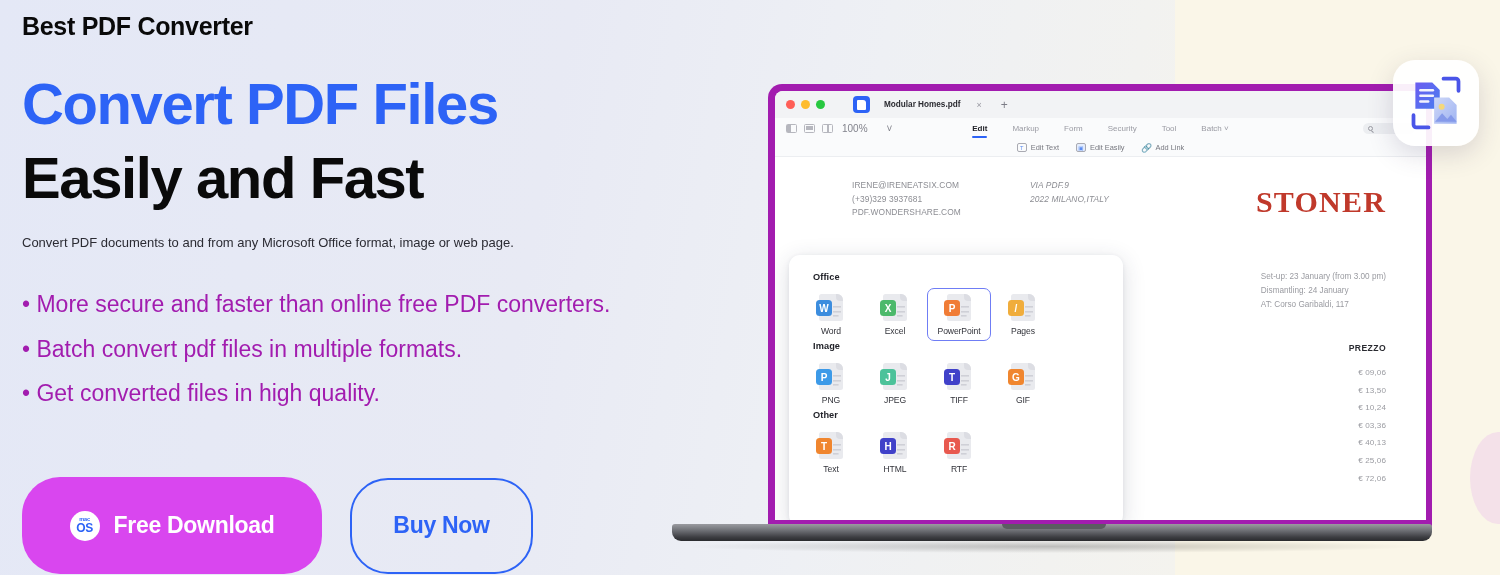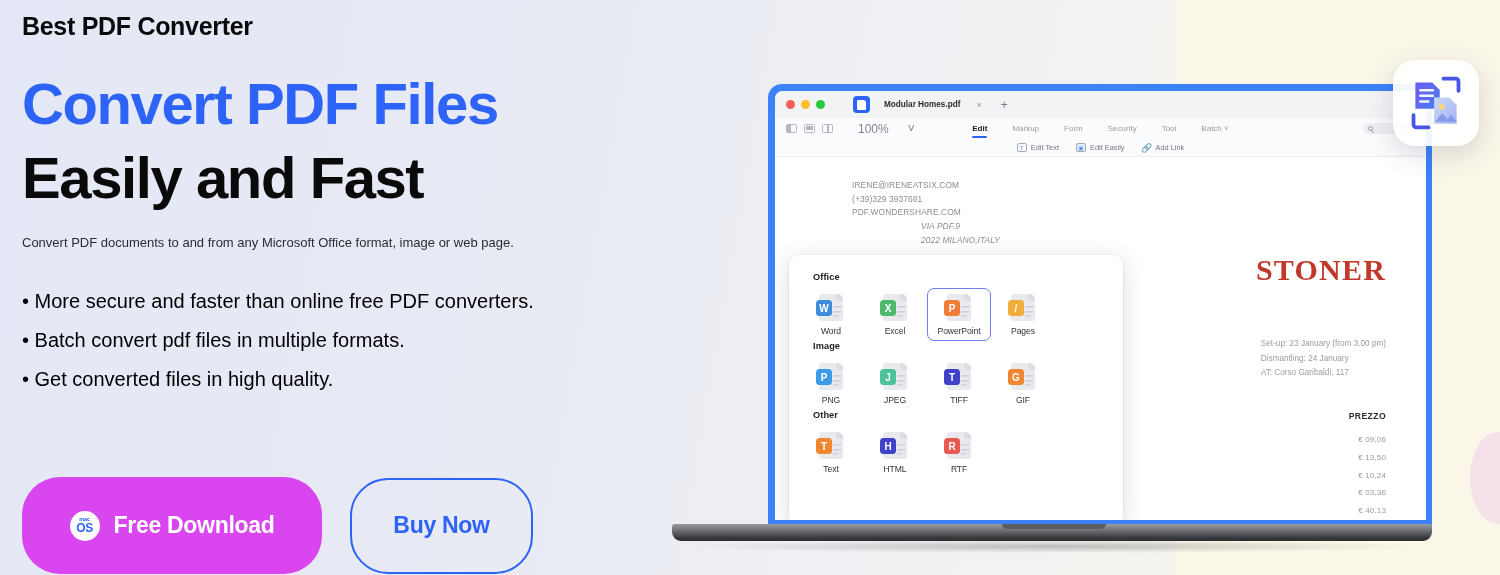--- a/index.html
+++ b/index.html
@@ -38,21 +38,21 @@
     letter-spacing: -1.4px;
   }
   .h1line.blue { color: #2d63f6; }
   .h1line.dark { color: #0a0a0a; }
   #subcopy {
     margin-top: 18px; font-size: 13px; line-height: 1.53;
     color: #2b2b33; max-width: 560px;
   }
   #bullets { margin-top: 29px; }
   .bullet {
-    font-size: 20px; line-height: 1.93; color: #000000;
+    font-size: 23px; line-height: 1.93; color: #a21caf;
   }
   #cta-row {
     position: absolute; left: 0; top: 477px;
     display: flex; align-items: center; gap: 28px;
   }
   #btn-free-download {
     width: 300px; height: 97px; border-radius: 38px;
     background: #d946ef; border: none; cursor: pointer;
     display: flex; align-items: center; justify-content: center; gap: 14px;
   }
@@ -70,21 +70,21 @@
     width: 183px; height: 96px; border-radius: 38px;
     background: transparent; border: 2px solid #2d63f6; cursor: pointer;
     display: flex; align-items: center; justify-content: center;
   }
   #buy-now-label { font-size: 23px; font-weight: bold; color: #2d63f6; letter-spacing: -.3px; }
 
   
   #laptop { position: absolute; left: 672px; top: 84px; width: 760px; height: 491px; }
   #laptop-bezel {
     position: absolute; left: 96px; top: 0; width: 664px; height: 444px;
-    background: #3b82f6; border-radius: 14px 14px 3px 3px;
+    background: #a21caf; border-radius: 14px 14px 3px 3px;
     padding: 7px 6px 8px 7px;
   }
   #laptop-base {
     position: absolute; left: 0; top: 440px; width: 760px; height: 17px;
     background: linear-gradient(180deg, #9a9ba0 0%, #6e7075 38%, #3c3d41 78%, #2a2b2e 100%);
     border-radius: 3px 3px 9px 9px;
   }
   #laptop-base-notch {
     position: absolute; left: 330px; top: 440px; width: 104px; height: 5px;
     background: #5b5d62; border-radius: 0 0 5px 5px;
@@ -137,21 +137,21 @@
   .viewmode-icon.grid::before {
     content:''; position:absolute; left:1.2px; top:1.2px; right:1.2px; bottom:1.2px;
     background:
       linear-gradient(#b6b7be,#b6b7be) 0 0/100% 2.4px no-repeat,
       linear-gradient(#b6b7be,#b6b7be) 0 100%/100% 2.4px no-repeat;
   }
   .viewmode-icon.dual::before {
     content:''; position:absolute; left:4.4px; top:0; bottom:0; width:1.4px; background:#b6b7be;
   }
   #zoom-control {
-    margin-left: 18px; font-size: 12px; color: #82838c;
+    margin-left: 2px; font-size: 10px; color: #82838c;
     display: flex; align-items: center; gap: 19px; cursor: pointer;
   }
   #menu-tabs {
     position: absolute; left: 0; right: 0; display: flex;
     justify-content: center; gap: 25px; align-items: center;
   }
   .menu-tab { font-size: 8px; color: #9a9ba3; cursor: pointer; position: relative; }
   .menu-tab.active { color: #22232a; font-weight: bold; }
   .menu-tab.active::after {
     content:''; position:absolute; left:0; right:0; bottom:-5px;
@@ -179,21 +179,21 @@
   .sub-icon { width: 10px; height: 9px; border: 1.2px solid #a9aab2; border-radius: 2px;
     display:flex; align-items:center; justify-content:center; font-size:5.6px; color:#5b8cf0; }
   .sub-icon.img { border-color:#a9aab2; background:#e3ecfd; }
   .sub-icon.link { border: none; font-size: 9px; color: #8e8f97; }
 
   
   #doc-page {
     position: absolute; left: 0; right: 0; top: 66px; bottom: 0;
     background: #fff; padding: 22px 30px 0 77px; overflow: hidden;
   }
-  #doc-header { display: flex; align-items: flex-start; flex-direction: column; }
+  #doc-header { display: flex; align-items: flex-start; }
   #doc-contact { font-size: 8.4px; line-height: 1.63; color: #8c8d93; letter-spacing: .1px; }
   #doc-address { font-size: 8.4px; line-height: 1.63; color: #8c8d93; margin-left: 69px; letter-spacing: .1px; font-style: italic; }
   #doc-brand {
     margin-left: auto; font-family: "Liberation Serif", serif; font-weight: bold;
     font-size: 30px; color: #c0392b; letter-spacing: 1.2px; margin-top: 6px; margin-right: 10px;
   }
   #doc-data-row { display: flex; margin-top: 50px; }
   #doc-data-title { font-size: 8.6px; font-weight: bold; color: #2a2b31; letter-spacing: .4px; }
   #doc-data-sub { font-size: 8.4px; color: #8c8d93; margin-top: 8px; letter-spacing: .1px; }
   #doc-setup { margin-left: auto; font-size: 8.2px; line-height: 1.72; color: #9a9ba1; margin-right: 10px; }

